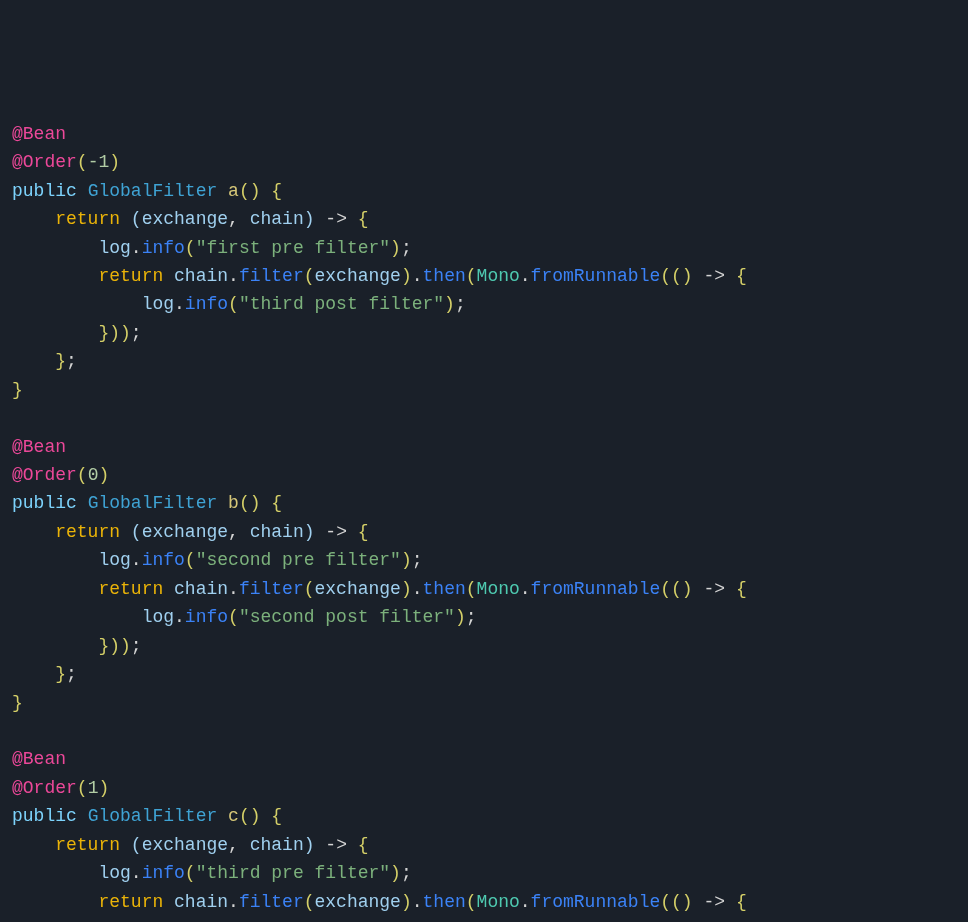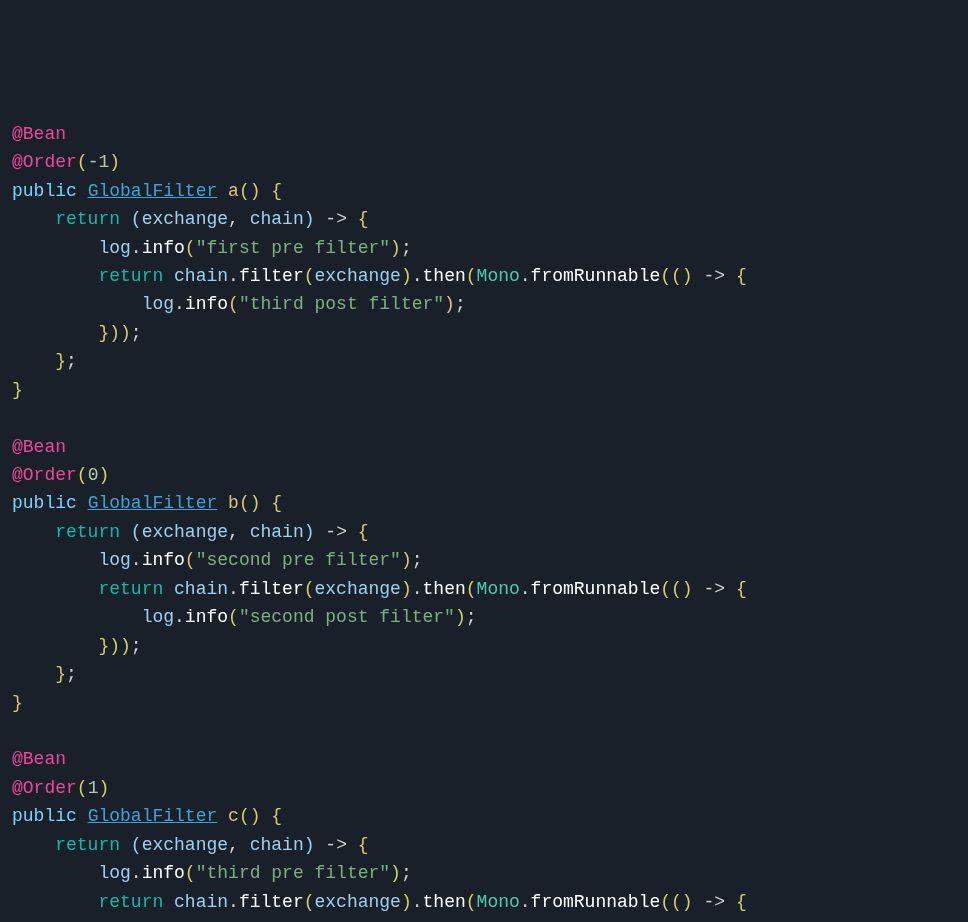--- a/index.html
+++ b/index.html
@@ -14,29 +14,29 @@
       line-height: 1.58;
       color: #d4d4d4;
       padding: 6px 12px;
       width: 968px;
       height: 922px;
       overflow: hidden;
       white-space: pre;
     }
     .annotation { color: #ec4899; }
     .keyword-mod { color: #7dd3fc; }
-    .keyword-flow { color: #14b8a6; }
-    .type { color: #3fa3d4; text-decoration: underline; }
+    .keyword-flow { color: #eab308; }
+    .type { color: #3fa3d4; }
     .method-def { color: #d6c778; }
     .paren { color: #d4cf68; }
     .brace { color: #d4cf68; }
     .ident { color: #a0d0ef; }
     .punct { color: #d4d4d4; }
     .op { color: #d4d4d4; }
-    .call { color: #ffffff; }
+    .call { color: #3b82f6; }
     .string { color: #7cb17c; }
     .num { color: #b2cda5; }
     .class-ref { color: #4ec9b0; }
     .code-block { display: block; }
   </style>
 </head>
 <body>
 
 
 

